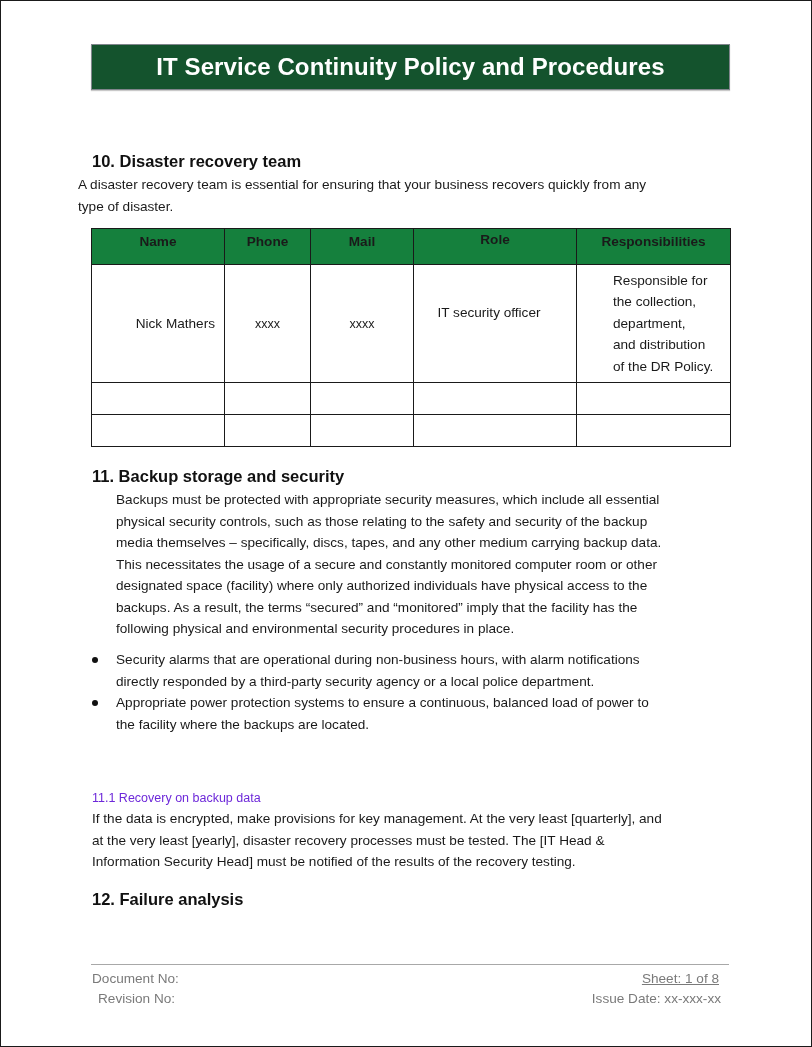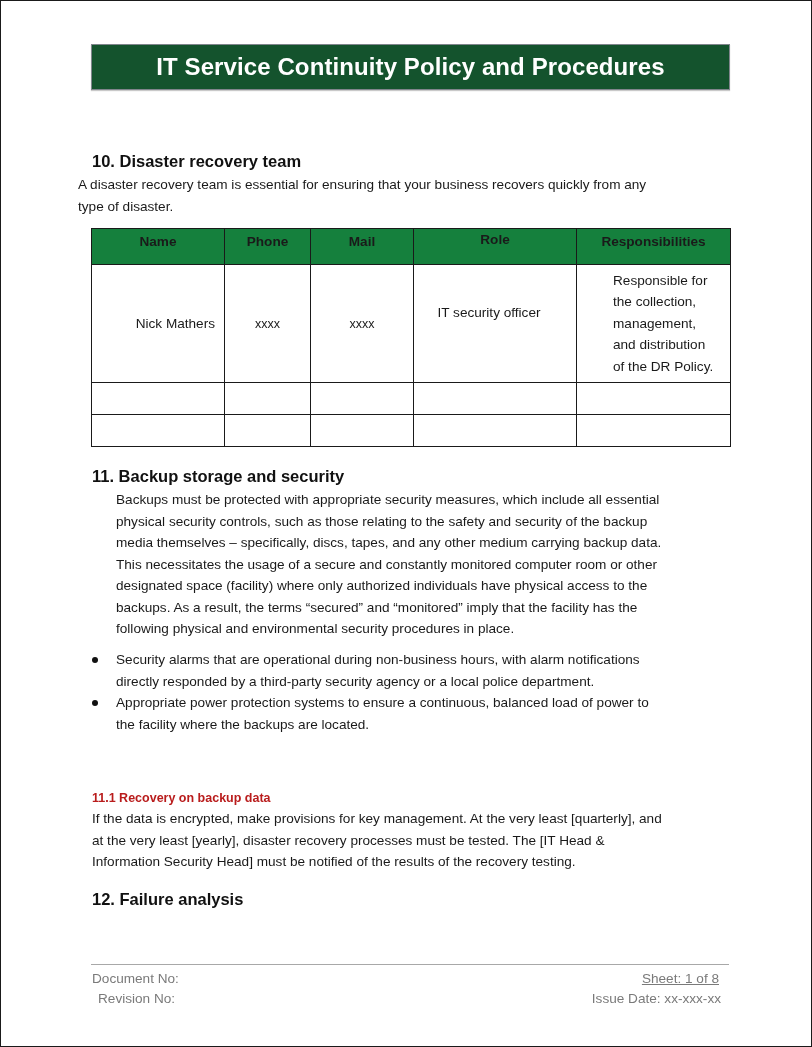--- a/index.html
+++ b/index.html
@@ -30,21 +30,21 @@
     table.team td { height: 31px; }
     table.team tr.r1 td { height: 117px; }
     .cell-name { text-align: right; padding-right: 9px !important; }
     .cell-phone, .cell-mail { text-align: center; font-size: 12.5px; }
     .cell-role { text-align: center; padding-right: 12px !important; vertical-align: middle; }
     .cell-role span { position: relative; top: -11px; }
     .cell-resp { text-align: left; padding-left: 36px !important; line-height: 21.5px; }
     .bullets { position: absolute; left: 91px; top: 648px; width: 640px; margin: 0; padding: 0; list-style: none; }
     .bullets li { position: relative; padding-left: 24px; font-size: 13.6px; line-height: 21.5px; margin-bottom: 0; }
     .bullets li .dot { position: absolute; left: 0; top: 8px; width: 6px; height: 6px; border-radius: 50%; background: #111; }
-    .h2 { position: absolute; left: 91px; top: 790px; font-weight: bold; font-size: 12.5px; color: #b91c1c; }
+    .h2 { position: absolute; left: 91px; top: 790px; font-weight: normal; font-size: 12.5px; color: #6d28d9; }
     .footer-line { position: absolute; left: 90px; top: 963px; width: 638px; height: 1px; background: #a8a8a8; }
     .foot { position: absolute; font-size: 13.6px; color: #7a7a7a; }
   </style>
 </head>
 <body>
 
 <div class="page">
 
   <div class="title-bar">
     <span>IT Service Continuity Policy and Procedures</span>
@@ -75,21 +75,21 @@
     </thead>
     <tbody>
       <tr class="r1">
         <td class="cell-name">Nick Mathers</td>
         <td class="cell-phone">xxxx</td>
         <td class="cell-mail">xxxx</td>
         <td class="cell-role"><span>IT security officer</span></td>
         <td class="cell-resp">
           <div>Responsible for</div>
           <div>the collection,</div>
-          <div>management,</div>
+          <div>department,</div>
           <div>and distribution</div>
           <div>of the DR Policy.</div>
         </td>
       </tr>
       <tr>
         <td></td>
         <td></td>
         <td></td>
         <td></td>
         <td></td>

